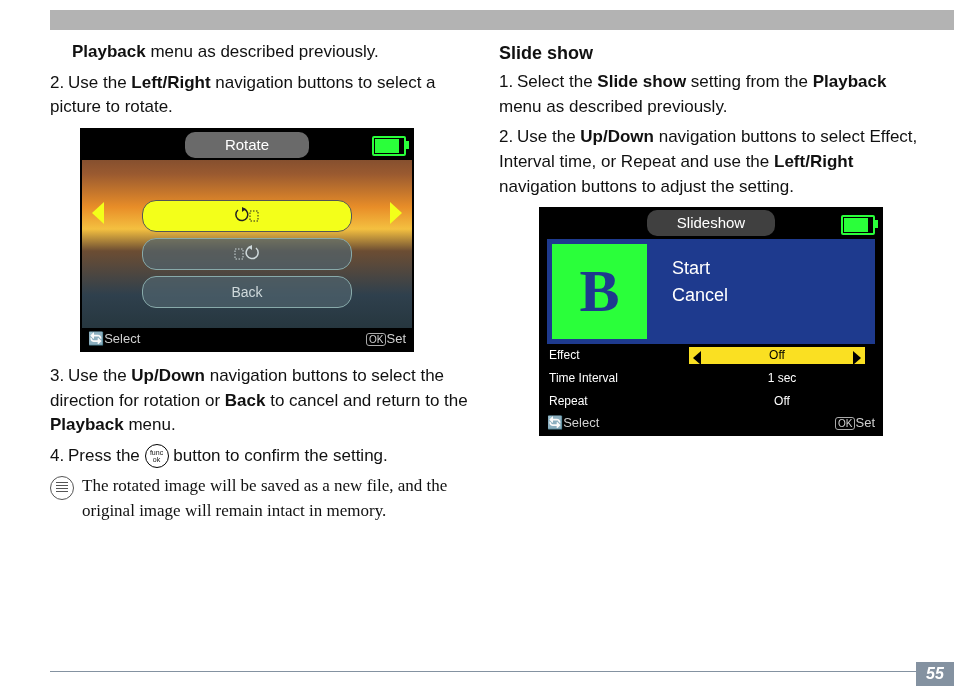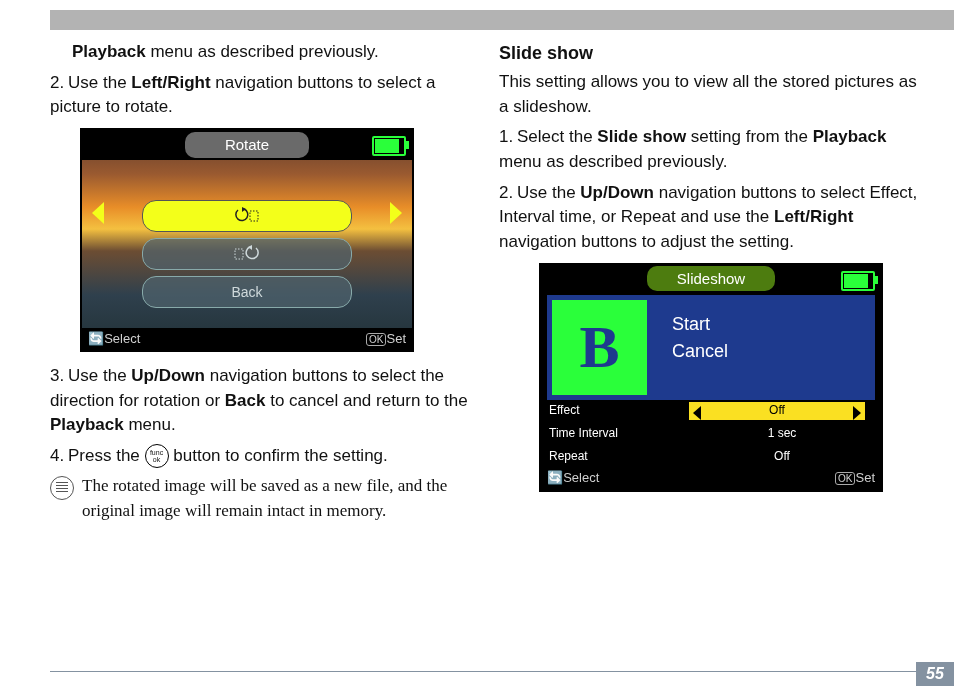--- a/index.html
+++ b/index.html
@@ -147,21 +147,21 @@
   .slide-top {
     position: absolute;
     top: 0; left: 0; right: 0;
     height: 28px;
     background: #000;
     display: flex;
     align-items: center;
     justify-content: center;
   }
   .slide-tab {
-    background: #4d7c0f;
+    background: #404040;
     border-radius: 10px;
     padding: 2px 30px;
     color: #fff;
     font-size: 15px;
   }
   .slide-main {
     position: absolute;
     top: 30px;
     left: 6px;
     right: 6px;
@@ -371,21 +371,20 @@
     </p>
 
     <div class="note-row">
       <div class="note-icon"></div>
       <div>The rotated image will be saved as a new file, and the original image will remain intact in memory.</div>
     </div>
   </div>
 
   <div class="col">
     <div class="heading">Slide show</div>
-    <p>This setting allows you to view all the stored pictures as a slideshow.</p>
 
     <p>
       <span class="list-num">1. </span><span>Select the </span><b>Slide show</b><span> setting from the </span><b>Playback</b><span> menu as described previously.</span>
     </p>
 
     <p>
       <span class="list-num">2. </span><span>Use the </span><b>Up/Down</b><span> navigation buttons to select Effect, Interval time, or Repeat and use the </span><b>Left/Right</b><span> navigation buttons to adjust the setting.</span>
     </p>
 
     <div class="screenshot slide-shot" style="margin-left:40px;width:340px">

